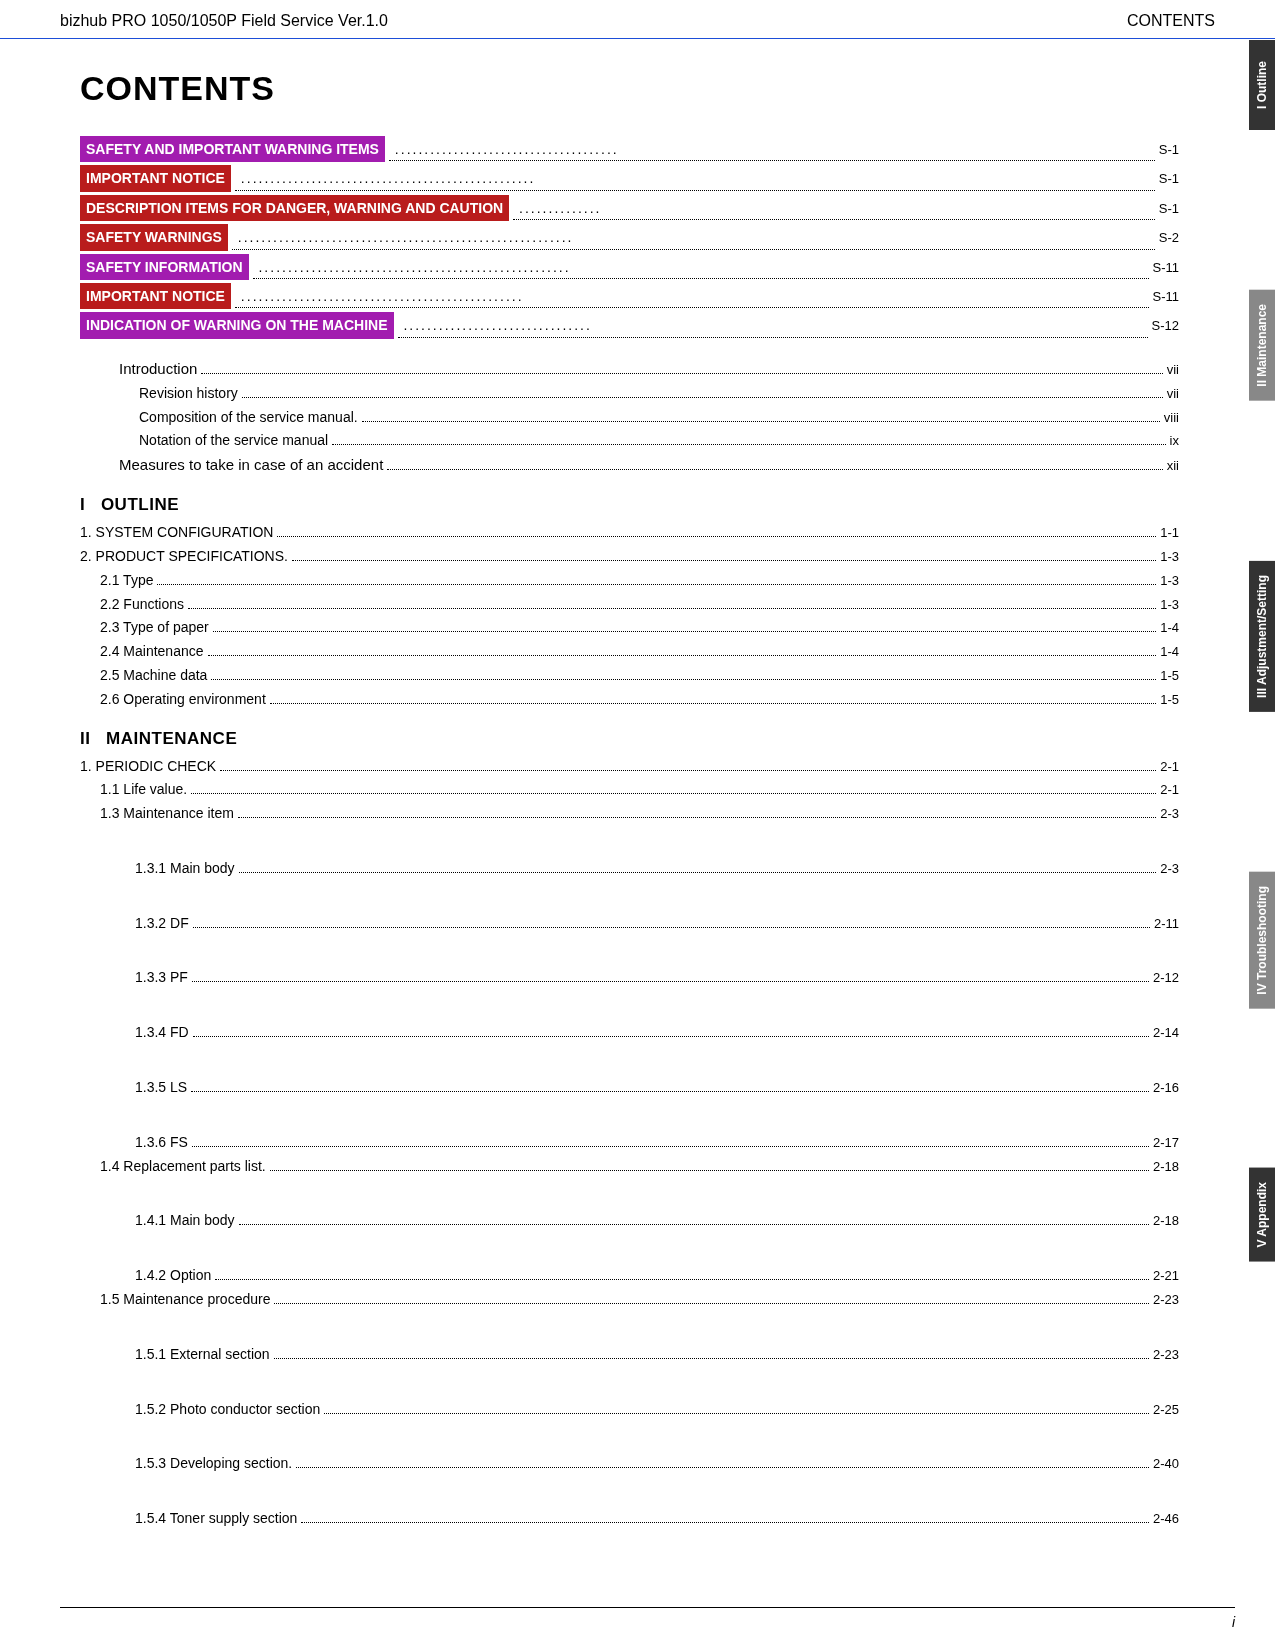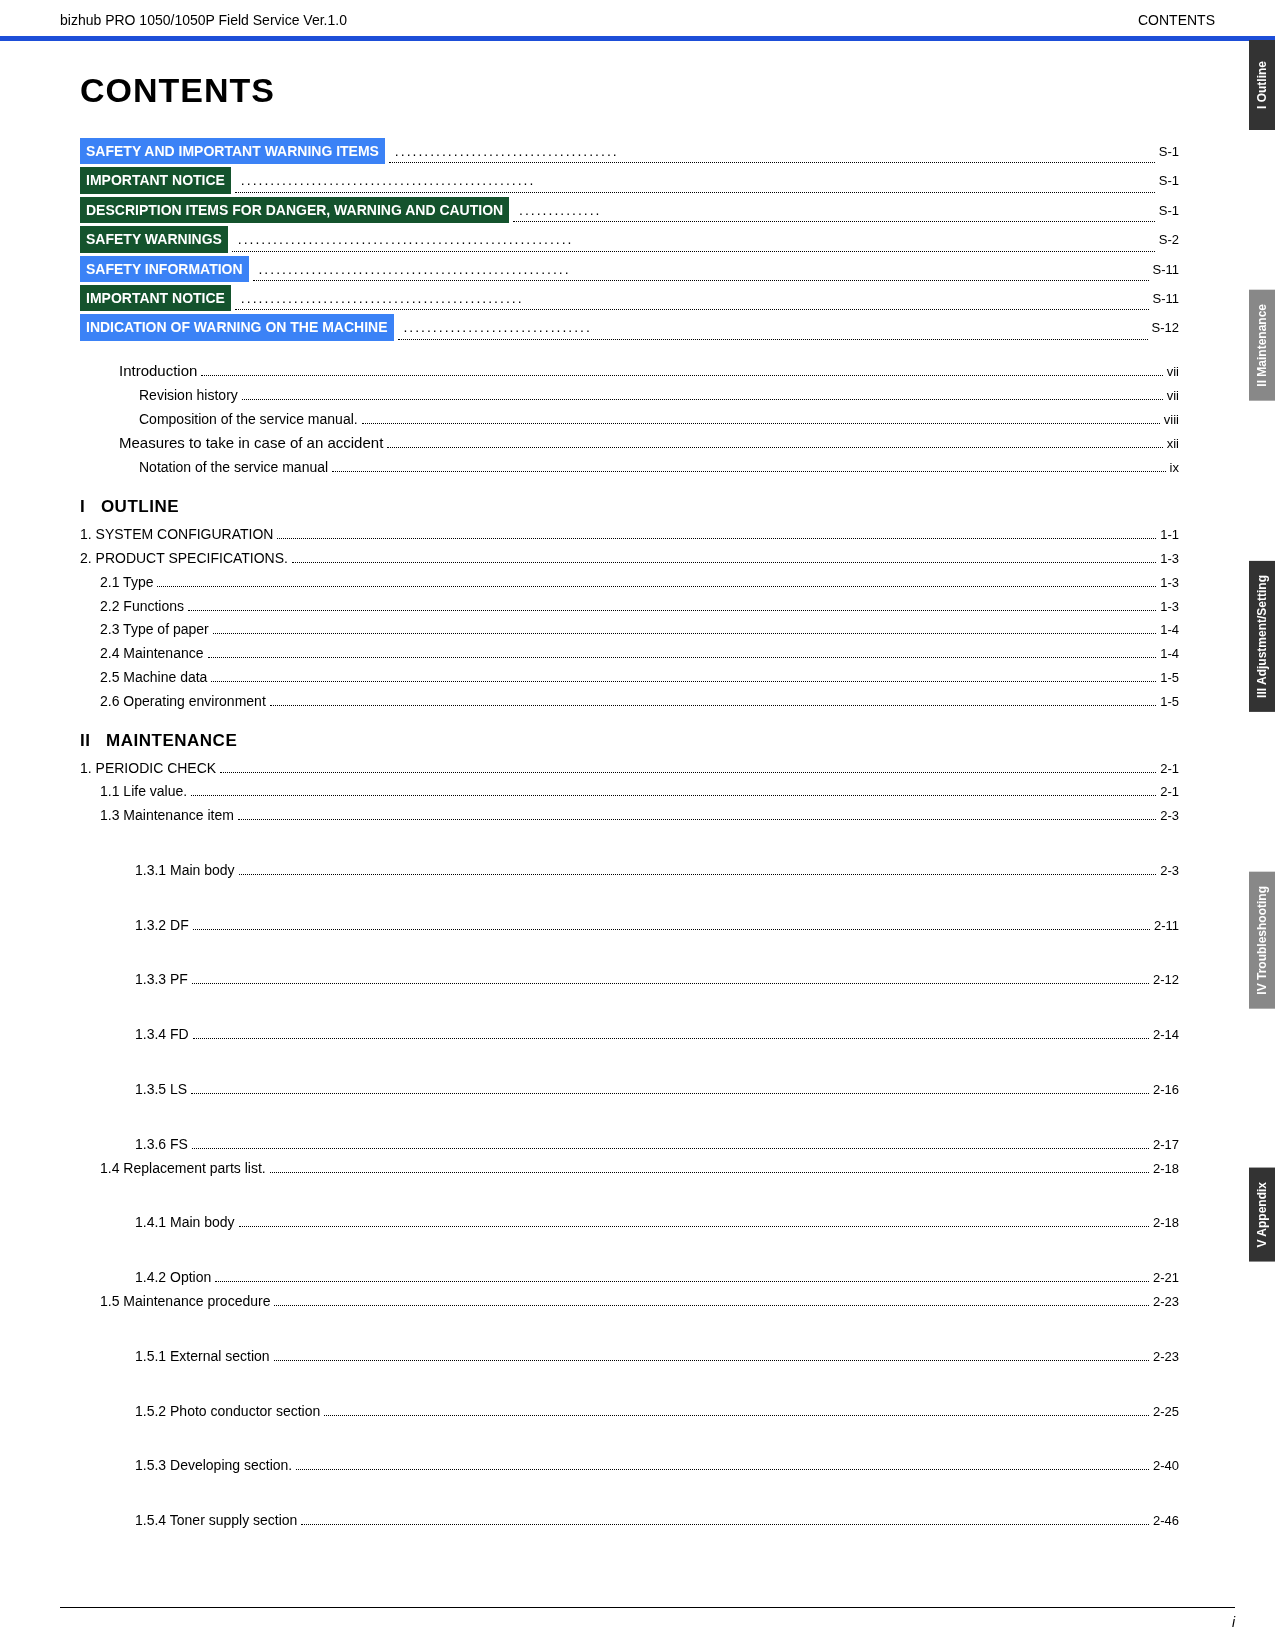--- a/index.html
+++ b/index.html
@@ -10,22 +10,22 @@
       min-height: 1650px;
       position: relative;
       color: #000;
     }
 
     
     .page-header {
       display: flex;
       justify-content: space-between;
       padding: 12px 60px 8px 60px;
-      border-bottom: 5px solid #1d4ed8;
-      font-size: 14px;
+      border-bottom: 1px solid #1d4ed8;
+      font-size: 16px;
     }
 
     
     .side-tabs {
       position: absolute;
       right: 0;
       top: 40px;
       display: flex;
       flex-direction: column;
       gap: 0;
@@ -82,30 +82,30 @@
     }
 
     .toc-entry .page-num {
       white-space: nowrap;
       flex-shrink: 0;
       font-size: 13px;
     }
 
     
     .highlight-dark {
-      background: #3b82f6;
+      background: #a21caf;
       color: #fff;
       font-weight: bold;
       padding: 2px 6px;
       display: inline-block;
       font-size: 14px;
     }
 
     .highlight-light {
-      background: #14532d;
+      background: #b91c1c;
       color: #fff;
       font-weight: bold;
       padding: 2px 6px;
       display: inline-block;
       font-size: 14px;
     }
 
     
     .section-heading {
       font-size: 17px;
@@ -202,30 +202,30 @@
       <span class="dots"></span>
       <span class="page-num">vii</span>
     </div>
 
     <div class="toc-entry indent-1">
       <span class="label">Composition of the service manual.</span>
       <span class="dots"></span>
       <span class="page-num">viii</span>
     </div>
 
+    <div class="toc-entry indent-1">
+      <span class="label">Notation of the service manual</span>
+      <span class="dots"></span>
+      <span class="page-num">ix</span>
+    </div>
+
     <div class="toc-entry">
       <span class="label" style="font-size:15px;">Measures to take in case of an accident</span>
       <span class="dots"></span>
       <span class="page-num">xii</span>
-    </div>
-
-    <div class="toc-entry indent-1">
-      <span class="label">Notation of the service manual</span>
-      <span class="dots"></span>
-      <span class="page-num">ix</span>
     </div>
 
   </div>
 
   <div style="margin-top: 18px;">
     <div class="section-heading">I&nbsp;&nbsp;&nbsp;OUTLINE</div>
 
     <div class="toc-entry">
       <span class="label">1.  SYSTEM CONFIGURATION</span>
       <span class="dots"></span>

